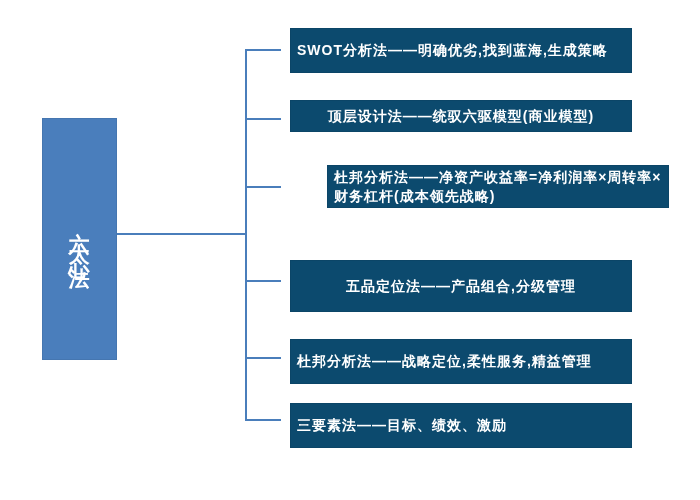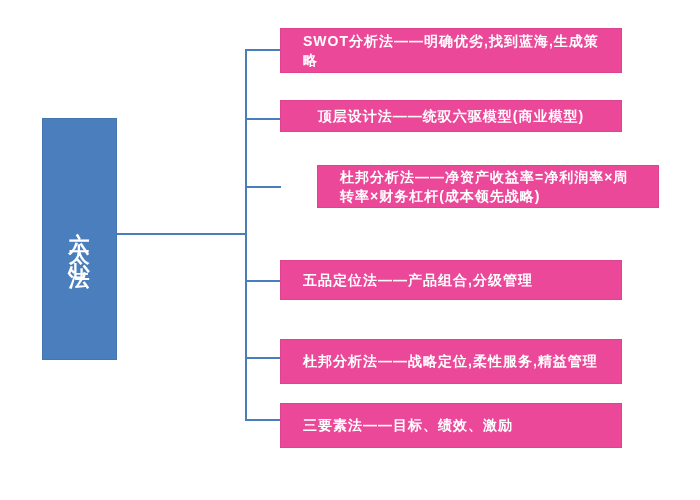--- a/index.html
+++ b/index.html
@@ -48,40 +48,40 @@
   .blink      { left: 245px; width: 36px; height: 2px; }
   .c0 { top: 49px; }
   .c1 { top: 118px; }
   .c2 { top: 186px; }
   .c3 { top: 280px; }
   .c4 { top: 357px; }
   .c5 { top: 419px; }
   
   .branch {
     position: absolute;
-    left: 280px;
+    left: 290px;
     width: 342px;
-    background: #ec4899;
+    background: #0c4a6e;
     border: 1px solid rgba(0,0,0,0.06);
     box-sizing: border-box;
     display: flex;
     align-items: center;
-    padding: 0 22px;
+    padding: 0 6px;
   }
   .branch span {
     color: #ffffff;
     font-size: 14px;
     font-weight: bold;
     letter-spacing: 1px;
     line-height: 19px;
   }
   .b0 { top: 28px;  height: 45px; }
   .b1 { top: 100px; height: 32px; justify-content: center; }
   .b2 { top: 165px; height: 43px; margin-left: 37px; }
-  .b3 { top: 260px; height: 40px; }
+  .b3 { top: 260px; height: 52px; justify-content: center; }
   .b4 { top: 339px; height: 45px; }
   .b5 { top: 403px; height: 45px; }
 </style>
 </head>
 <body>
 
 <div class="canvas">
 
   <div class="root-node">
     <span class="root-label">六大心法</span>

